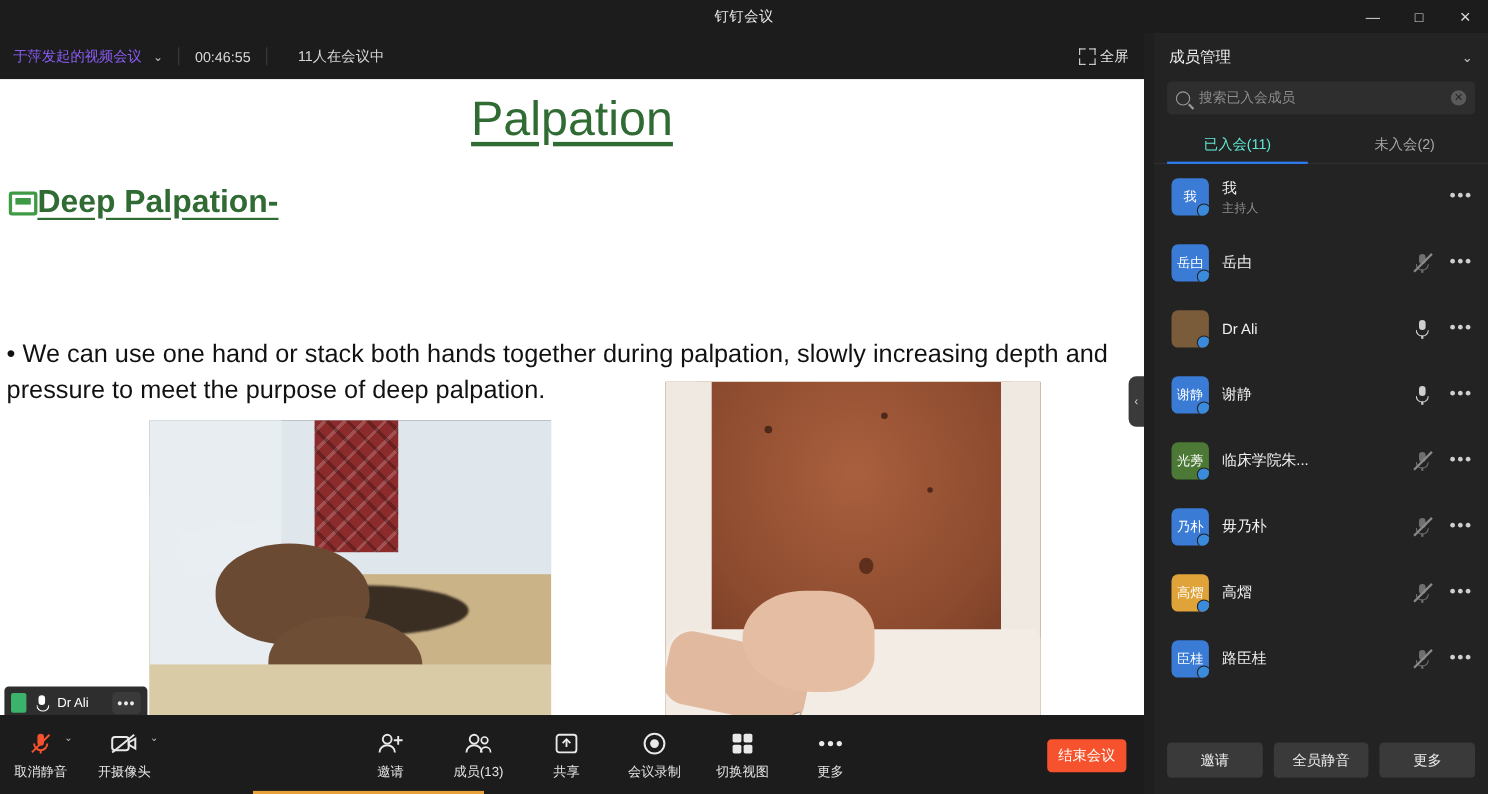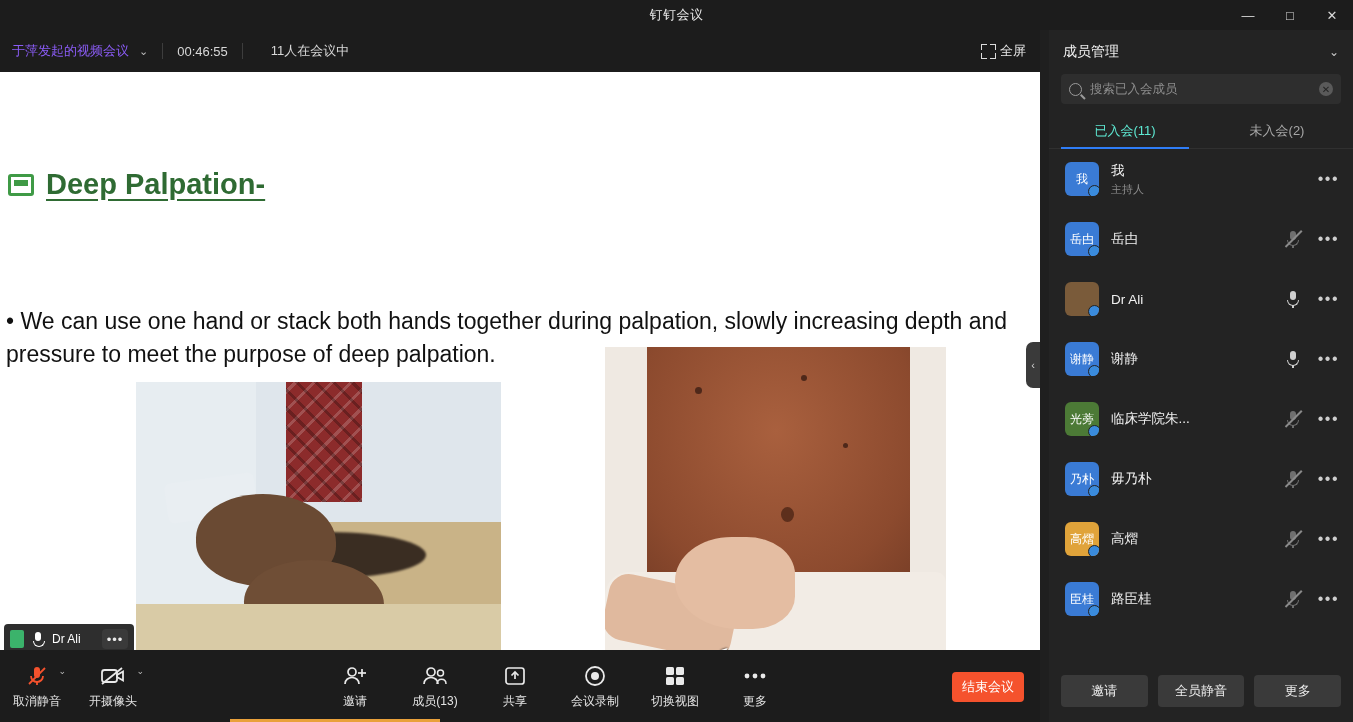--- a/index.html
+++ b/index.html
@@ -61,21 +61,21 @@
     background: #ffffff; overflow: hidden;
   }
   .slide { position: absolute; inset: 0; background: #fff; }
   .slide-title {
     position: absolute; top: 12px; left: 0; width: 1040px; text-align: center;
     font-size: 44px; color: #2f6b33; font-weight: 400;
     text-decoration: underline; text-underline-offset: 6px;
   }
   .slide-sub {
     position: absolute; top: 96px; left: 8px;
-    display: flex; align-items: center; gap: 12px;
+    display: flex; align-items: center; 
   }
   .sub-mark {
     width: 26px; height: 22px; border: 3px solid #3f9a46; border-radius: 3px;
     position: relative;
   }
   .sub-mark::after {
     content: ""; position: absolute; left: 3px; right: 3px; top: 3px; bottom: 7px;
     background: #3f9a46;
   }
   .slide-sub span {
@@ -284,20 +284,21 @@
           <i></i>
           <i></i>
           <i></i>
         </span>
       <span>全屏</span>
     </div>
   </div>
 
   <div class="stage">
     <div class="slide">
+      <div class="slide-title">Palpation</div>
       <div class="slide-sub">
         <span class="sub-mark"></span>
         <span>Deep Palpation-</span>
       </div>
       <div class="bullet b2">We can use one hand or stack both hands together during palpation, slowly increasing depth and pressure to meet the purpose of deep palpation.</div>
 
       <div class="photo photo-left">
         <div class="pl-bg"></div>
           <div class="pl-body"></div>
           <div class="pl-hair"></div>

